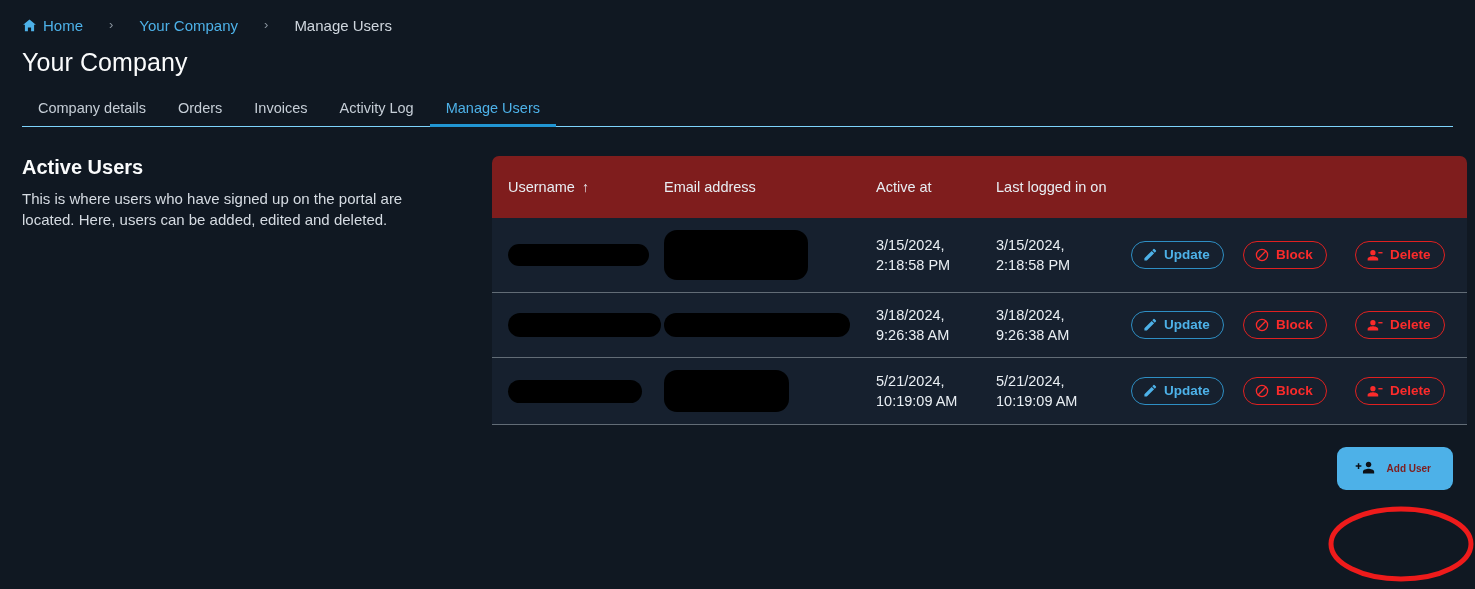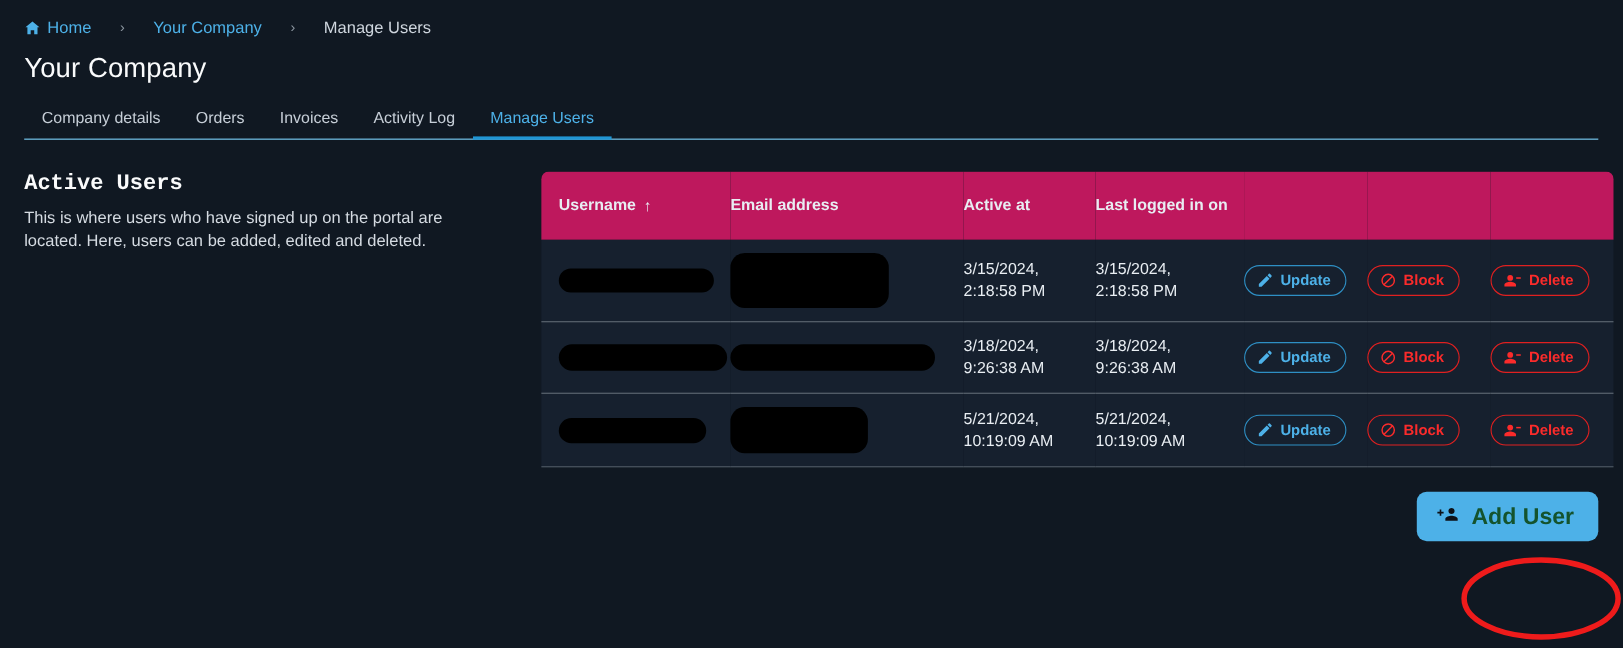--- a/index.html
+++ b/index.html
@@ -80,21 +80,20 @@
     width: 492px;
     padding-left: 22px;
     padding-right: 40px;
     flex: none;
   }
   .left-title {
     color: #fafbfc;
     font-size: 20px;
     font-weight: 700;
     margin-bottom: 9px;
-    font-family: Liberation Mono, monospace;
   }
   .left-desc {
     color: #d5dbe2;
     font-size: 15px;
     line-height: 1.42;
     max-width: 410px;
   }
 
   
   .table-wrap {
@@ -103,24 +102,24 @@
     position: relative;
   }
   .table {
     width: 100%;
     border-collapse: collapse;
     table-layout: fixed;
     border-radius: 7px 7px 0 0;
     overflow: hidden;
   }
   .table thead th {
-    background: #be185d;
+    background: #7f1d1d;
     color: #e8edf2;
     font-size: 14.5px;
-    font-weight: 700;
+    font-weight: 400;
     text-align: left;
     padding: 21px 0 21px 0;
     height: 62px;
     vertical-align: middle;
   }
   .table thead th:first-child { padding-left: 16px; }
   .th-inner { display: flex; align-items: center; gap: 7px; }
   .sort-arrow { font-size: 14px; color: #e8edf2; line-height: 1; }
 
   .table tbody tr {
@@ -176,24 +175,24 @@
     display: flex;
     justify-content: flex-end;
     padding: 22px 22px 0 0;
     position: relative;
   }
   .btn-add {
     display: inline-flex;
     align-items: center;
     gap: 11px;
     background: #4db1e8;
-    color: #14532d;
+    color: #7f1d1d;
     border: none;
     border-radius: 9px;
-    font-size: 21px;
+    font-size: 10px;
     font-weight: 700;
     padding: 12px 22px 12px 18px;
     cursor: pointer;
     line-height: 1;
   }
   .annot-ellipse {
     position: absolute;
     left: 1327px;
     top: 505px;
     width: 148px;

